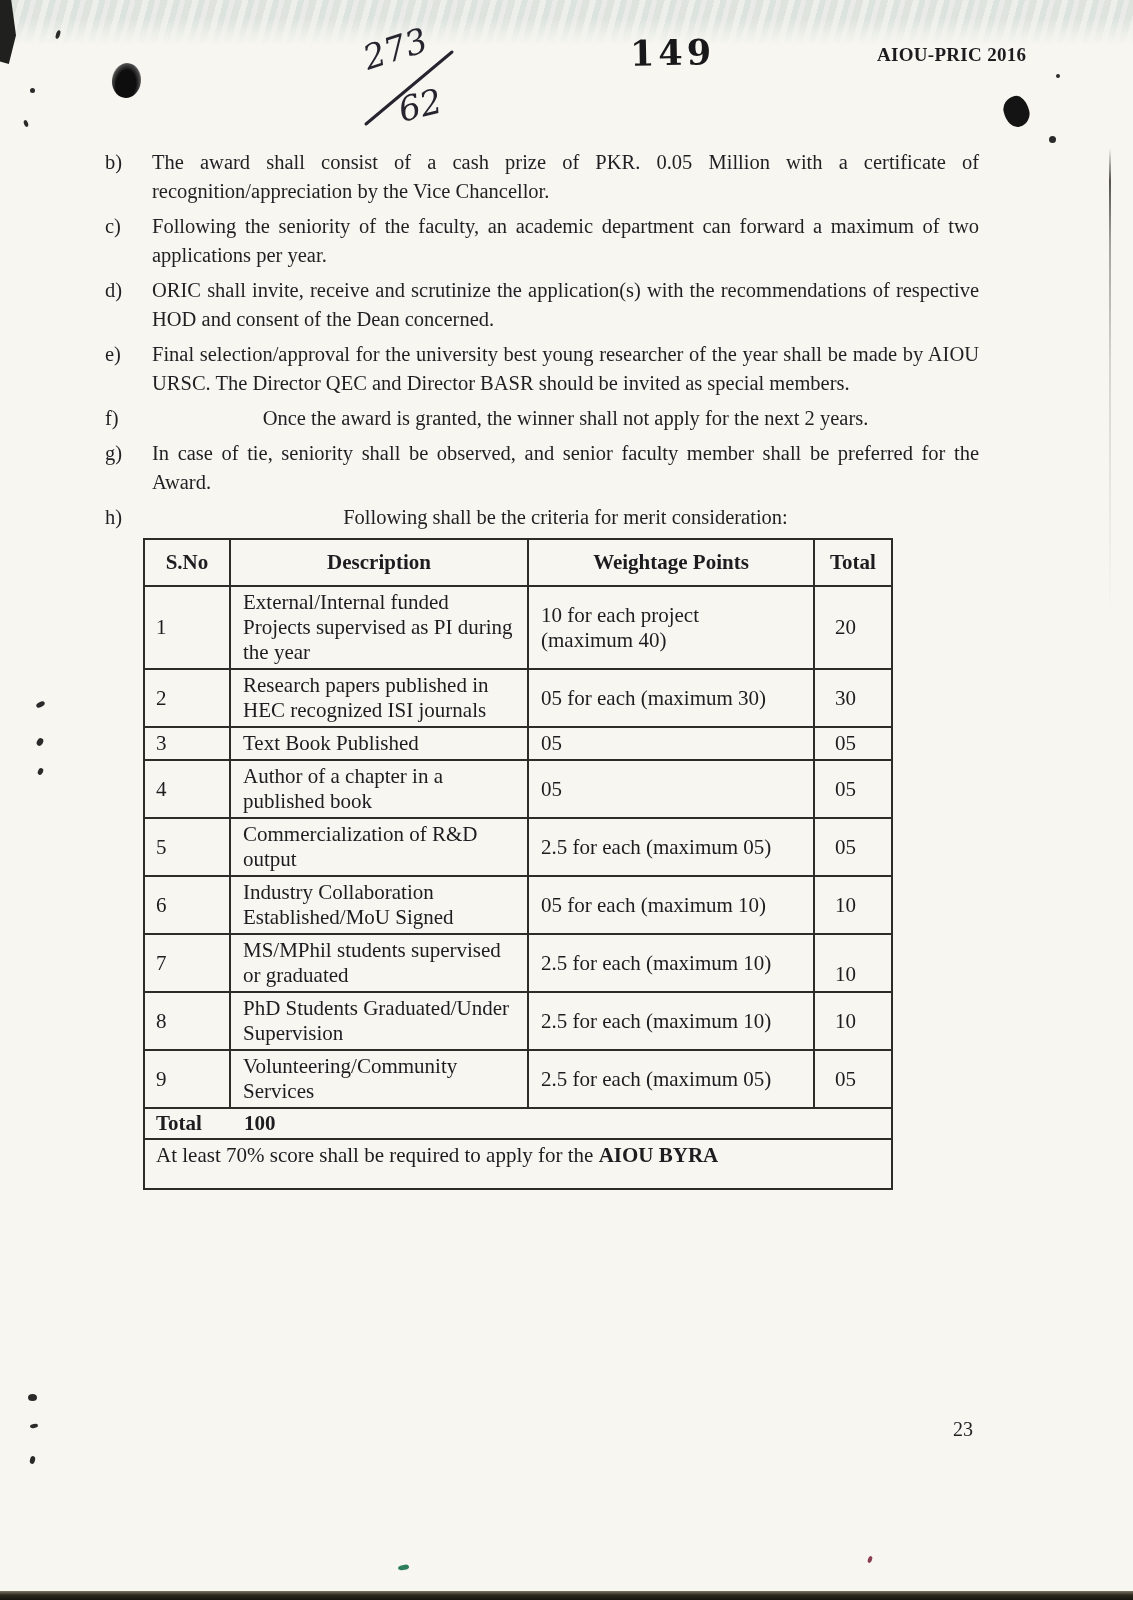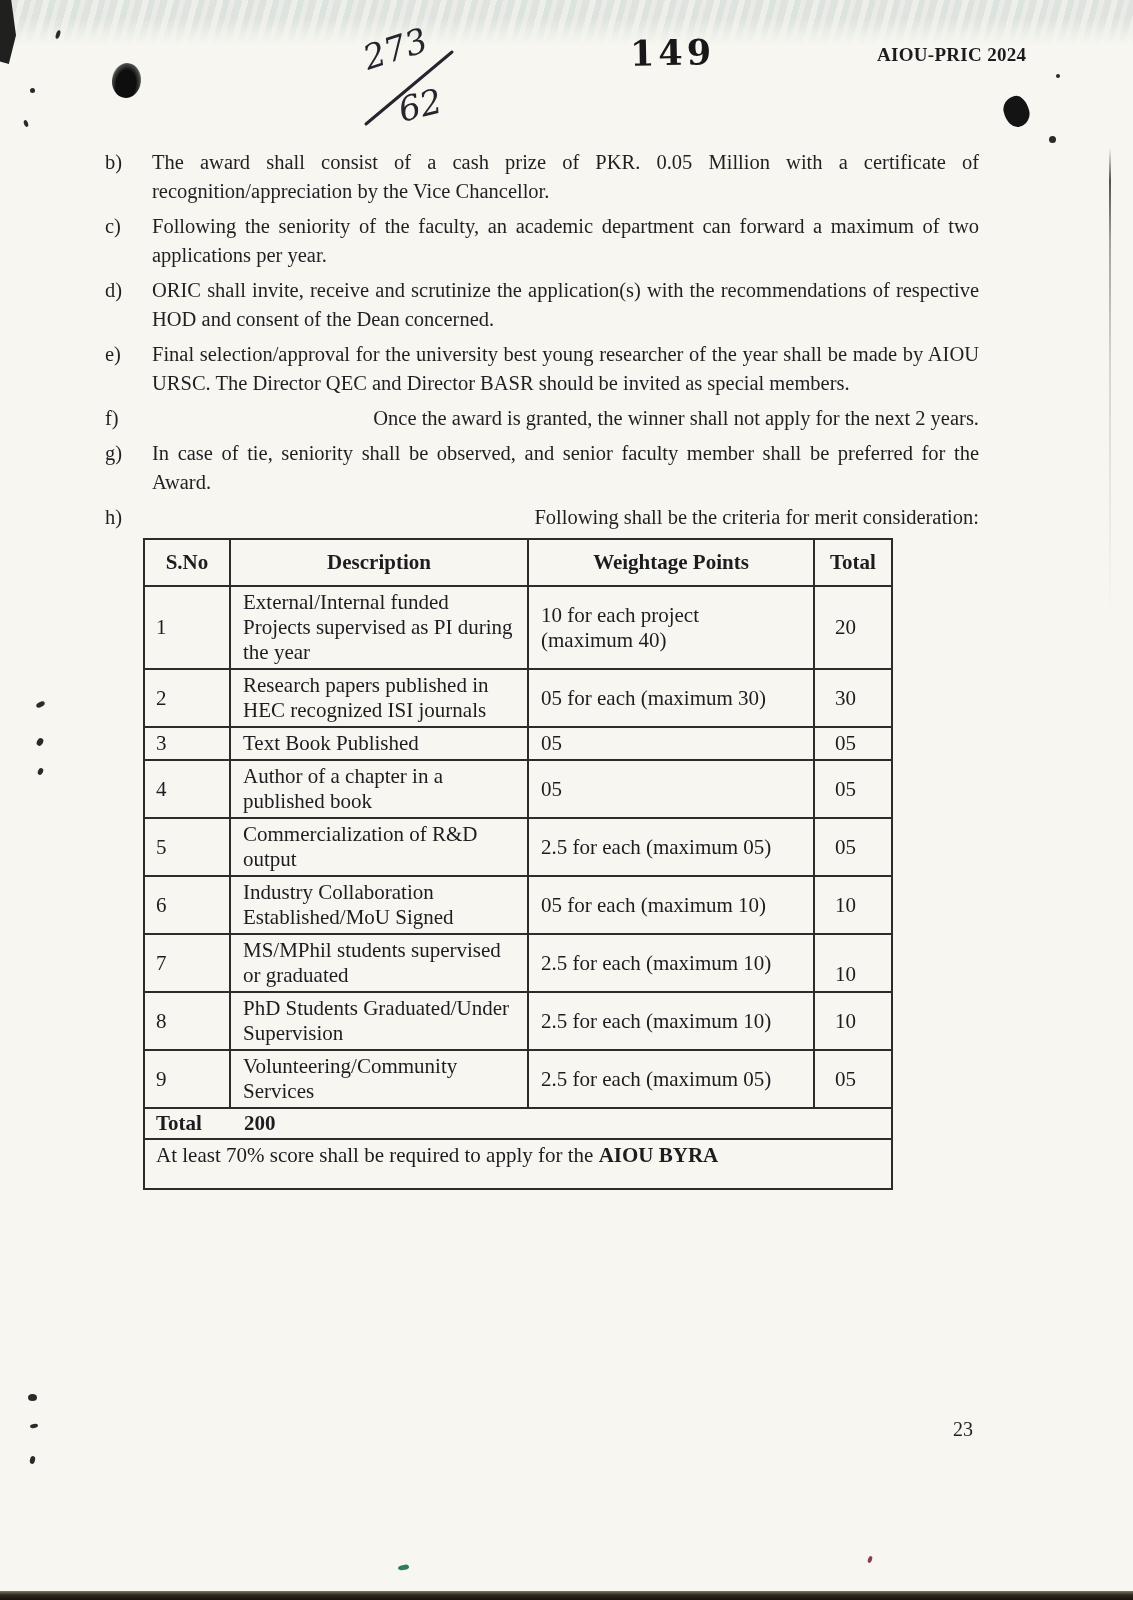--- a/index.html
+++ b/index.html
@@ -73,21 +73,21 @@
     position:absolute; left:877px; top:44px;
     font-weight:bold; font-size:19px; letter-spacing:.3px; color:#1c1b1e;
   }
   .page-num { position:absolute; left:953px; top:1418px; font-size:20px; }
   
   .list { position:absolute; left:105px; top:148px; width:874px;
     font-size:20.5px; line-height:29px; }
   .list-item { display:flex; margin-bottom:6px; }
   .list-label { flex:0 0 47px; }
   .list-text { flex:1; text-align:justify; }
-  .list-item.no-justify .list-text { text-align:right; }
+  .list-item.no-justify .list-text { text-align:center; }
   
   .criteria-table {
     position:absolute; left:143px; top:538px;
     border-collapse:collapse; table-layout:fixed; width:748px;
     font-size:21px; line-height:25px; color:#1d1c1f;
   }
   .criteria-table td, .criteria-table th { border:2px solid #2d2c29; vertical-align:middle; }
   .criteria-table th { font-weight:bold; text-align:center; padding:10px 4px; }
   .col-sno  { width:86px; }
   .col-desc { width:298px; }
@@ -128,21 +128,21 @@
 <div class="speck" style="left:30px; top:1424px; width:8px; height:4px; transform:rotate(-10deg);"></div>
 <div class="speck" style="left:30px; top:1456px; width:5px; height:8px; transform:rotate(15deg);"></div>
 
 <svg class="handwriting" width="150" height="115">
   <text x="18" y="50" transform="rotate(-18 18 50)">273</text>
   <line x1="16" y1="104" x2="102" y2="32"></line>
   <text x="52" y="102" transform="rotate(-14 52 102)">62</text>
 </svg>
 
 <div class="stamp-number">149</div>
-<div class="doc-ref">AIOU-PRIC 2024</div>
+<div class="doc-ref">AIOU-PRIC 2016</div>
 
 <div class="list">
   <div class="list-item">
     <span class="list-label">b)</span>
     <span class="list-text">The award shall consist of a cash prize of PKR. 0.05 Million with a certificate of recognition/appreciation by the Vice Chancellor.</span>
   </div>
   <div class="list-item">
     <span class="list-label">c)</span>
     <span class="list-text">Following the seniority of the faculty, an academic department can forward a maximum of two applications per year.</span>
   </div>
@@ -231,21 +231,21 @@
       <td class="tot">10</td>
     </tr>
     <tr>
       <td class="sno">9</td>
       <td class="desc">Volunteering/Community Services</td>
       <td class="wt">2.5 for each (maximum 05)</td>
       <td class="tot">05</td>
     </tr>
     <tr class="total-row">
       <td class="total-label">Total</td>
-      <td class="total-value" colspan="3">200</td>
+      <td class="total-value" colspan="3">100</td>
     </tr>
     <tr>
       <td class="footnote" colspan="4"><span>At least 70% score shall be required to apply for the </span><b>AIOU BYRA</b></td>
     </tr>
   </tbody>
 </table>
 
 <div class="page-num">23</div>
 
 </body></html>

